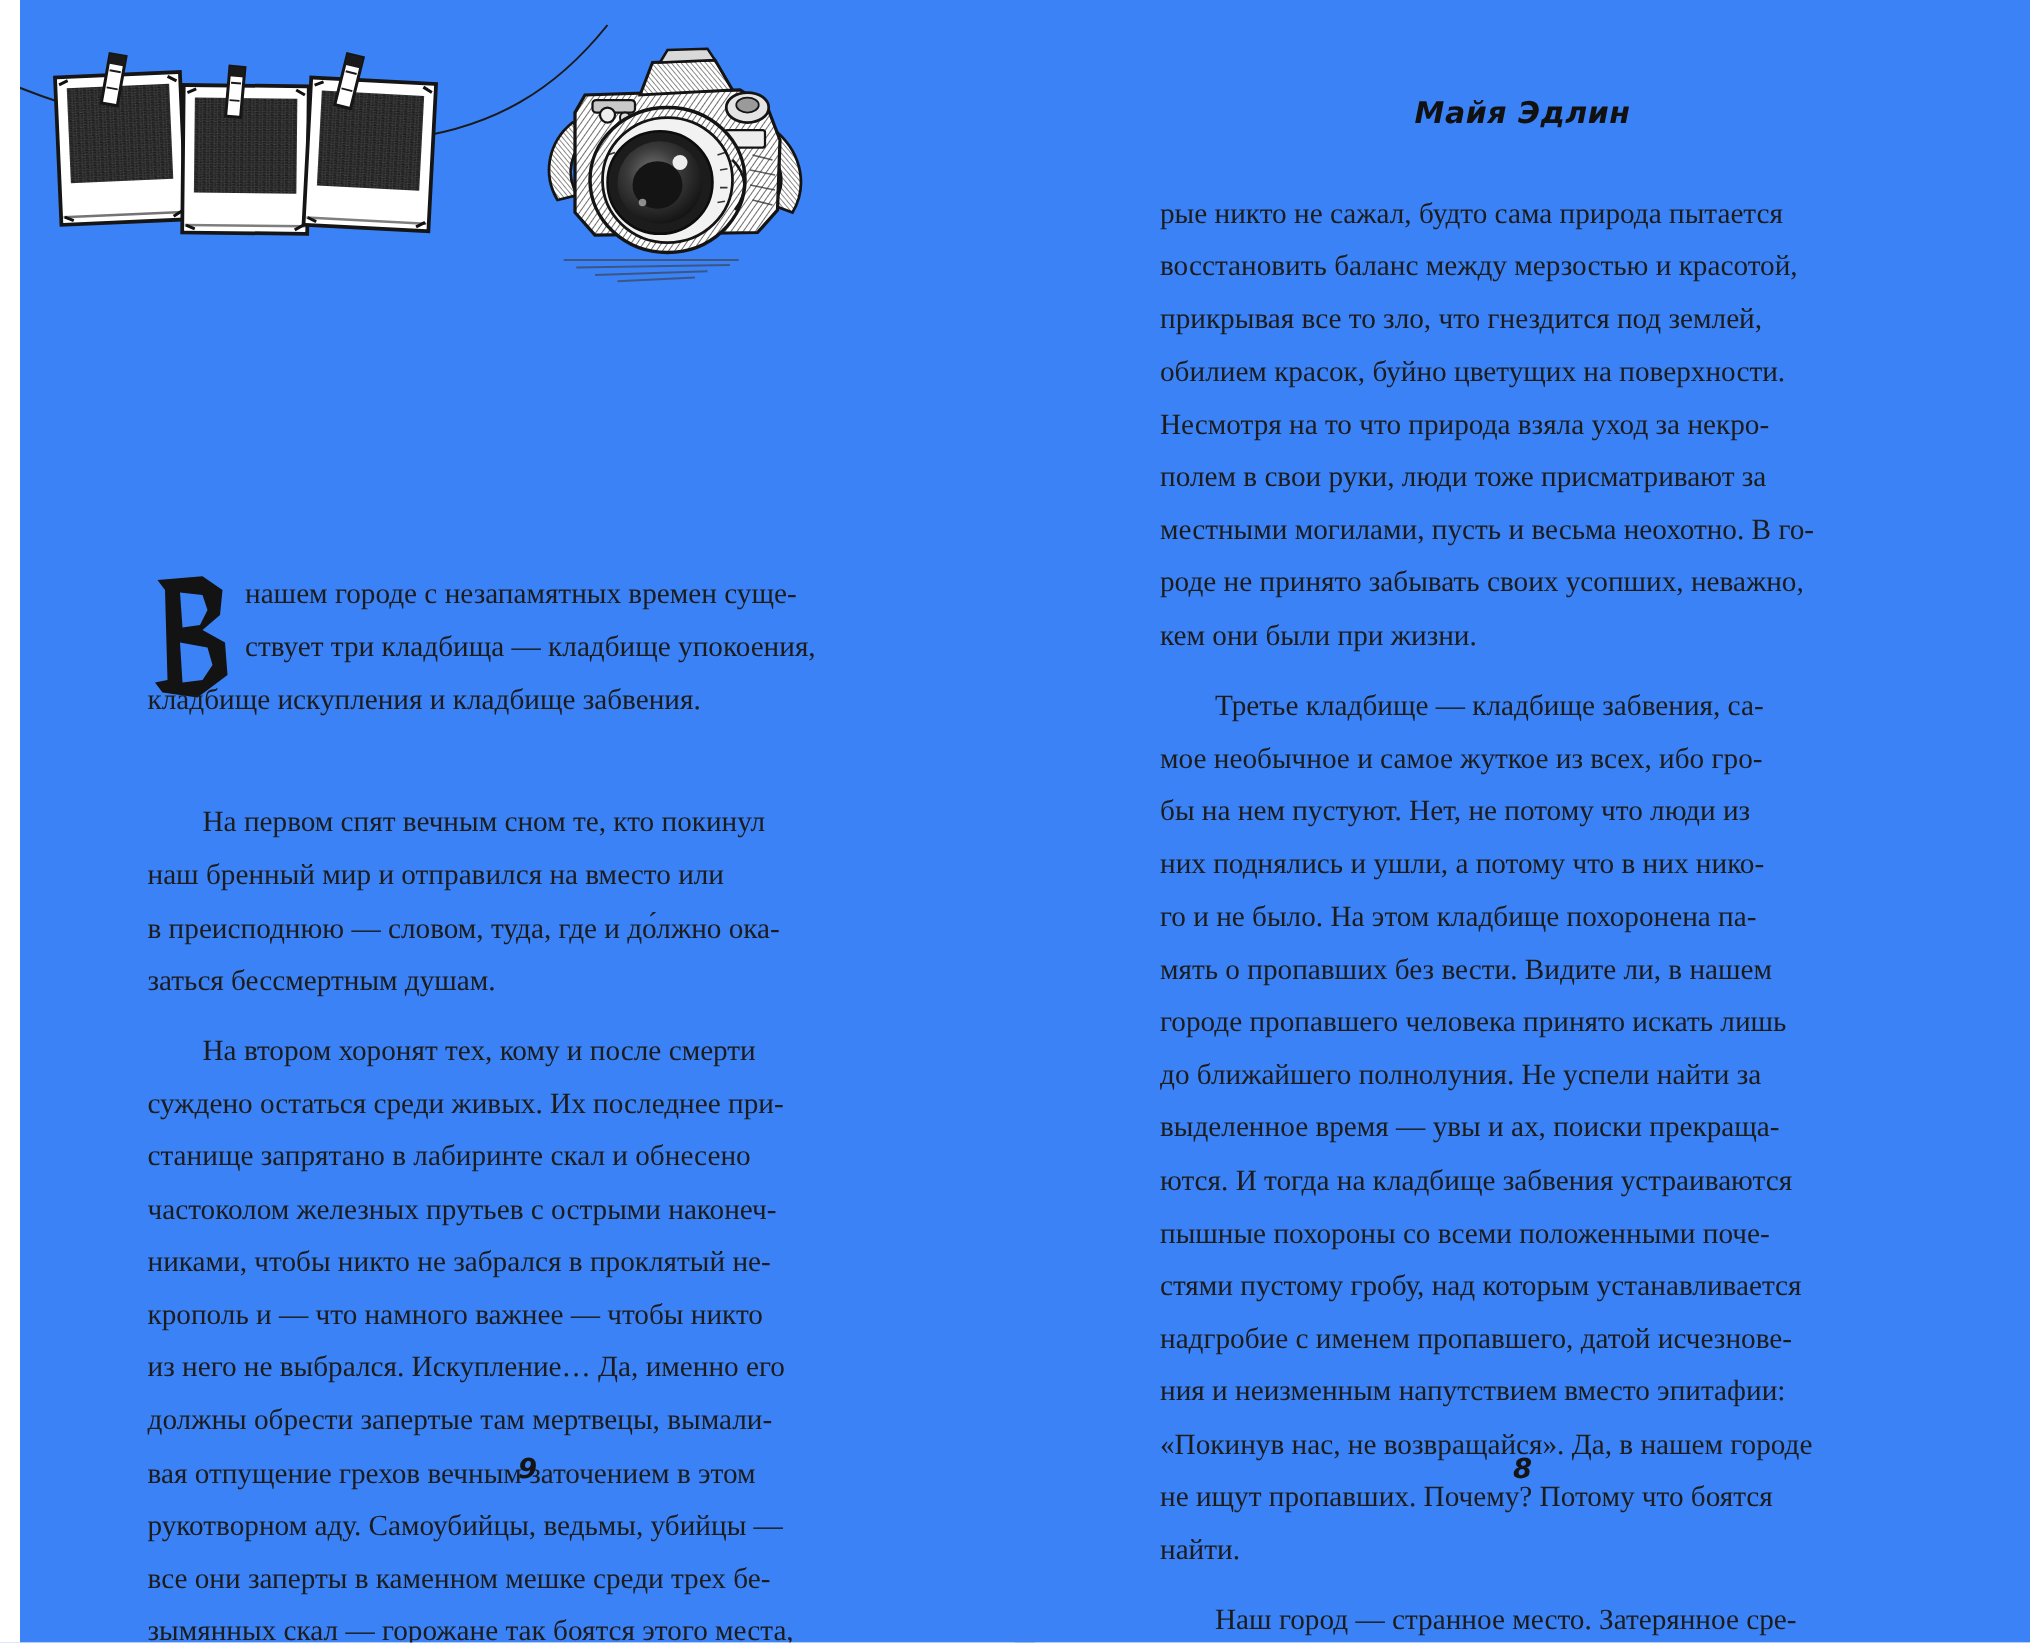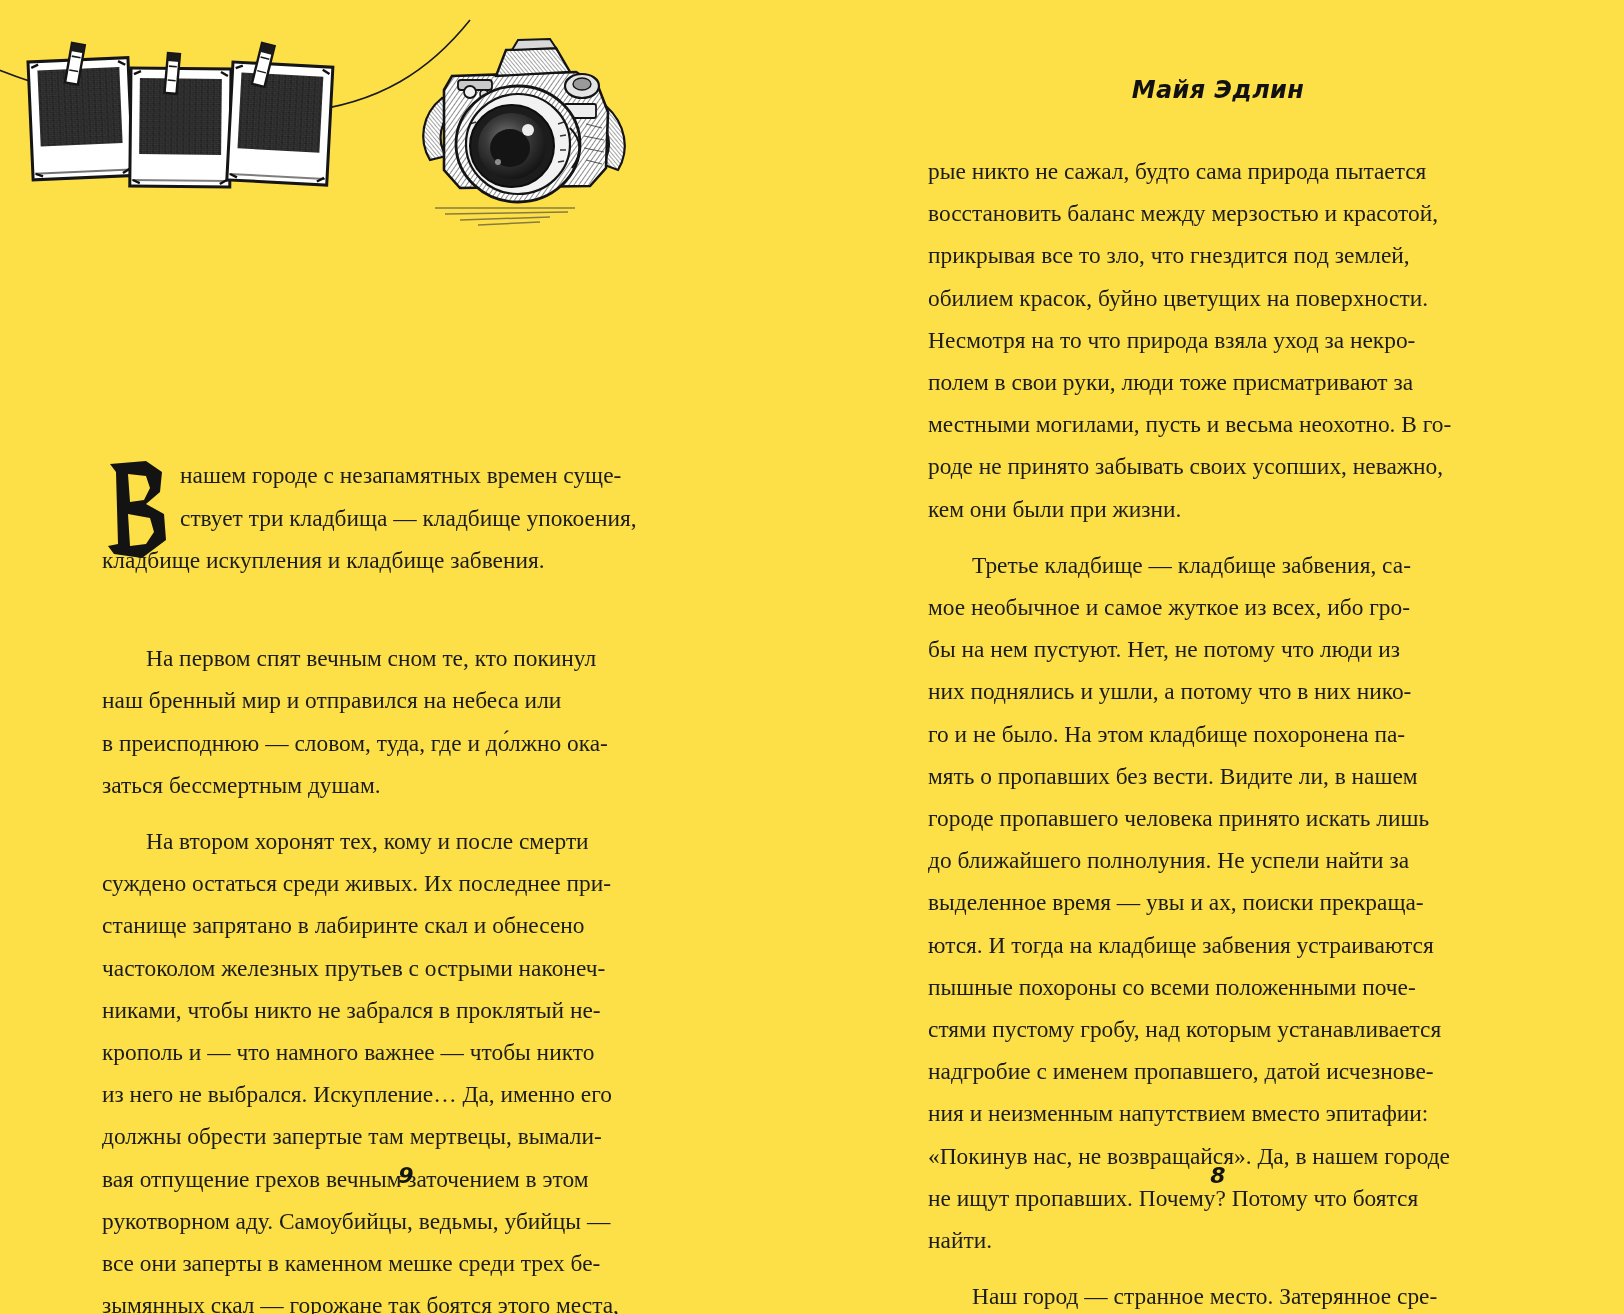--- a/index.html
+++ b/index.html
@@ -21,23 +21,23 @@
     width: 1624px;
     height: 1314px;
     background: #ffffff;
   }
 
   
   .page {
     position: absolute;
     top: 0;
     height: 1314px;
-    background: #fde047;
-  }
-  .page-left  { left: 0px;   width: 812px; }
+    background: #3b82f6;
+  }
+  .page-left  { left: 16px;   width: 812px; }
   .page-right { left: 812px; width: 812px; }
 
   
   .illustration {
     position: absolute;
     left: 0px;
     top: 0px;
     width: 690px;
     height: 250px;
   }
@@ -244,21 +244,21 @@
                      M26 16 L28 44 L42 42 L48 30 L44 18 Z
                      M26 56 L28 88 L44 86 L52 74 L48 60 Z" fill="#131313" fill-rule="evenodd"></path>
           </svg>
         </span>
         <span class="para-body">нашем городе с незапамятных времен суще-
 ствует три кладбища — кладбище упокоения,
 кладбище искупления и кладбище забвения.</span>
       </p>
 
       <p class="para">На первом спят вечным сном те, кто покинул
-наш бренный мир и отправился на небеса или
+наш бренный мир и отправился на вместо или
 в преисподнюю — словом, туда, где и до́лжно ока-
 заться бессмертным душам.</p>
       <p class="para">На втором хоронят тех, кому и после смерти
 суждено остаться среди живых. Их последнее при-
 станище запрятано в лабиринте скал и обнесено
 частоколом железных прутьев с острыми наконеч-
 никами, чтобы никто не забрался в проклятый не-
 крополь и — что намного важнее — чтобы никто
 из него не выбрался. Искупление… Да, именно его
 должны обрести запертые там мертвецы, вымали-

